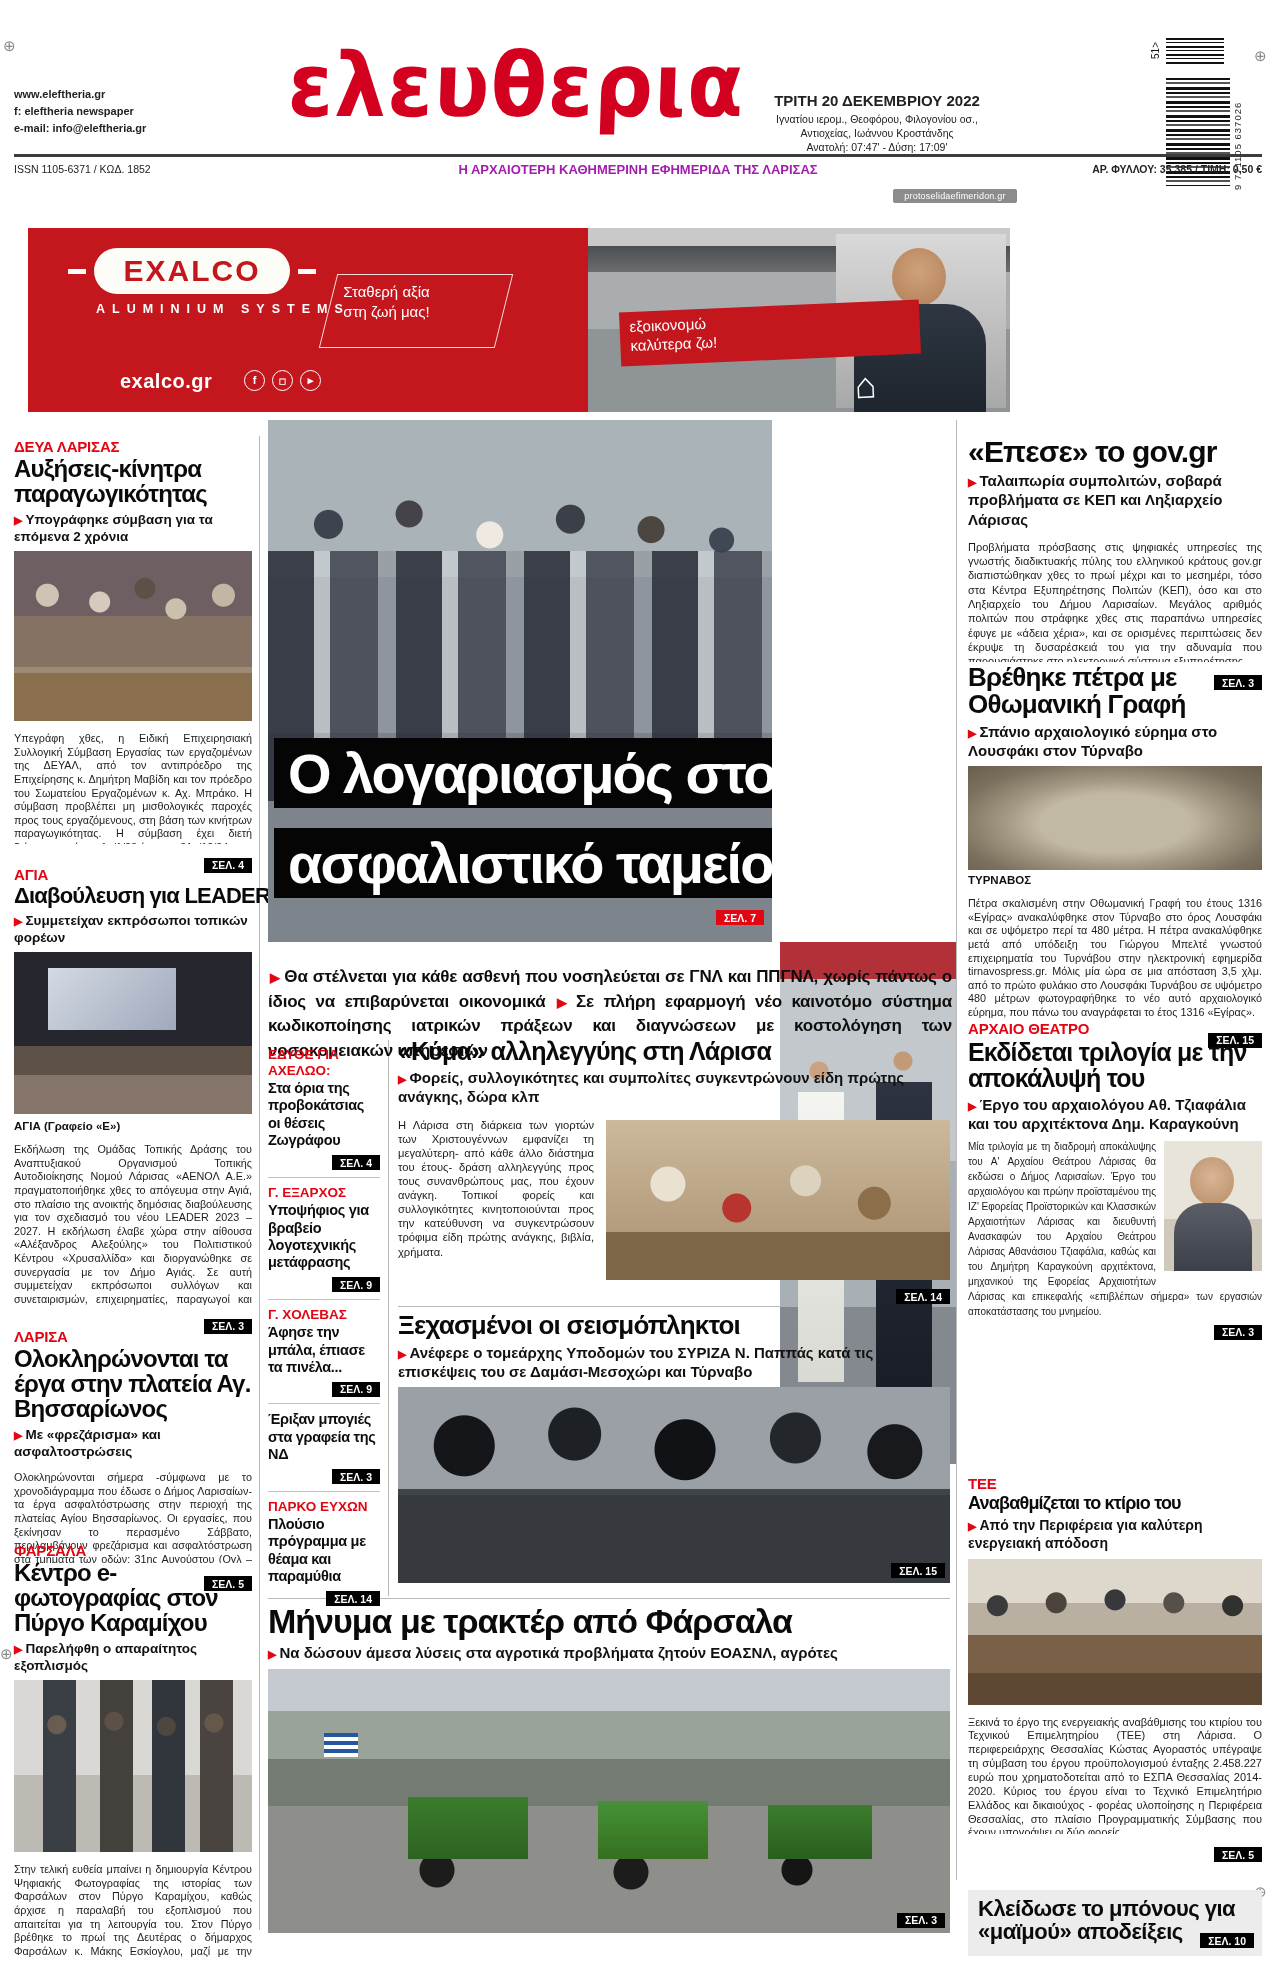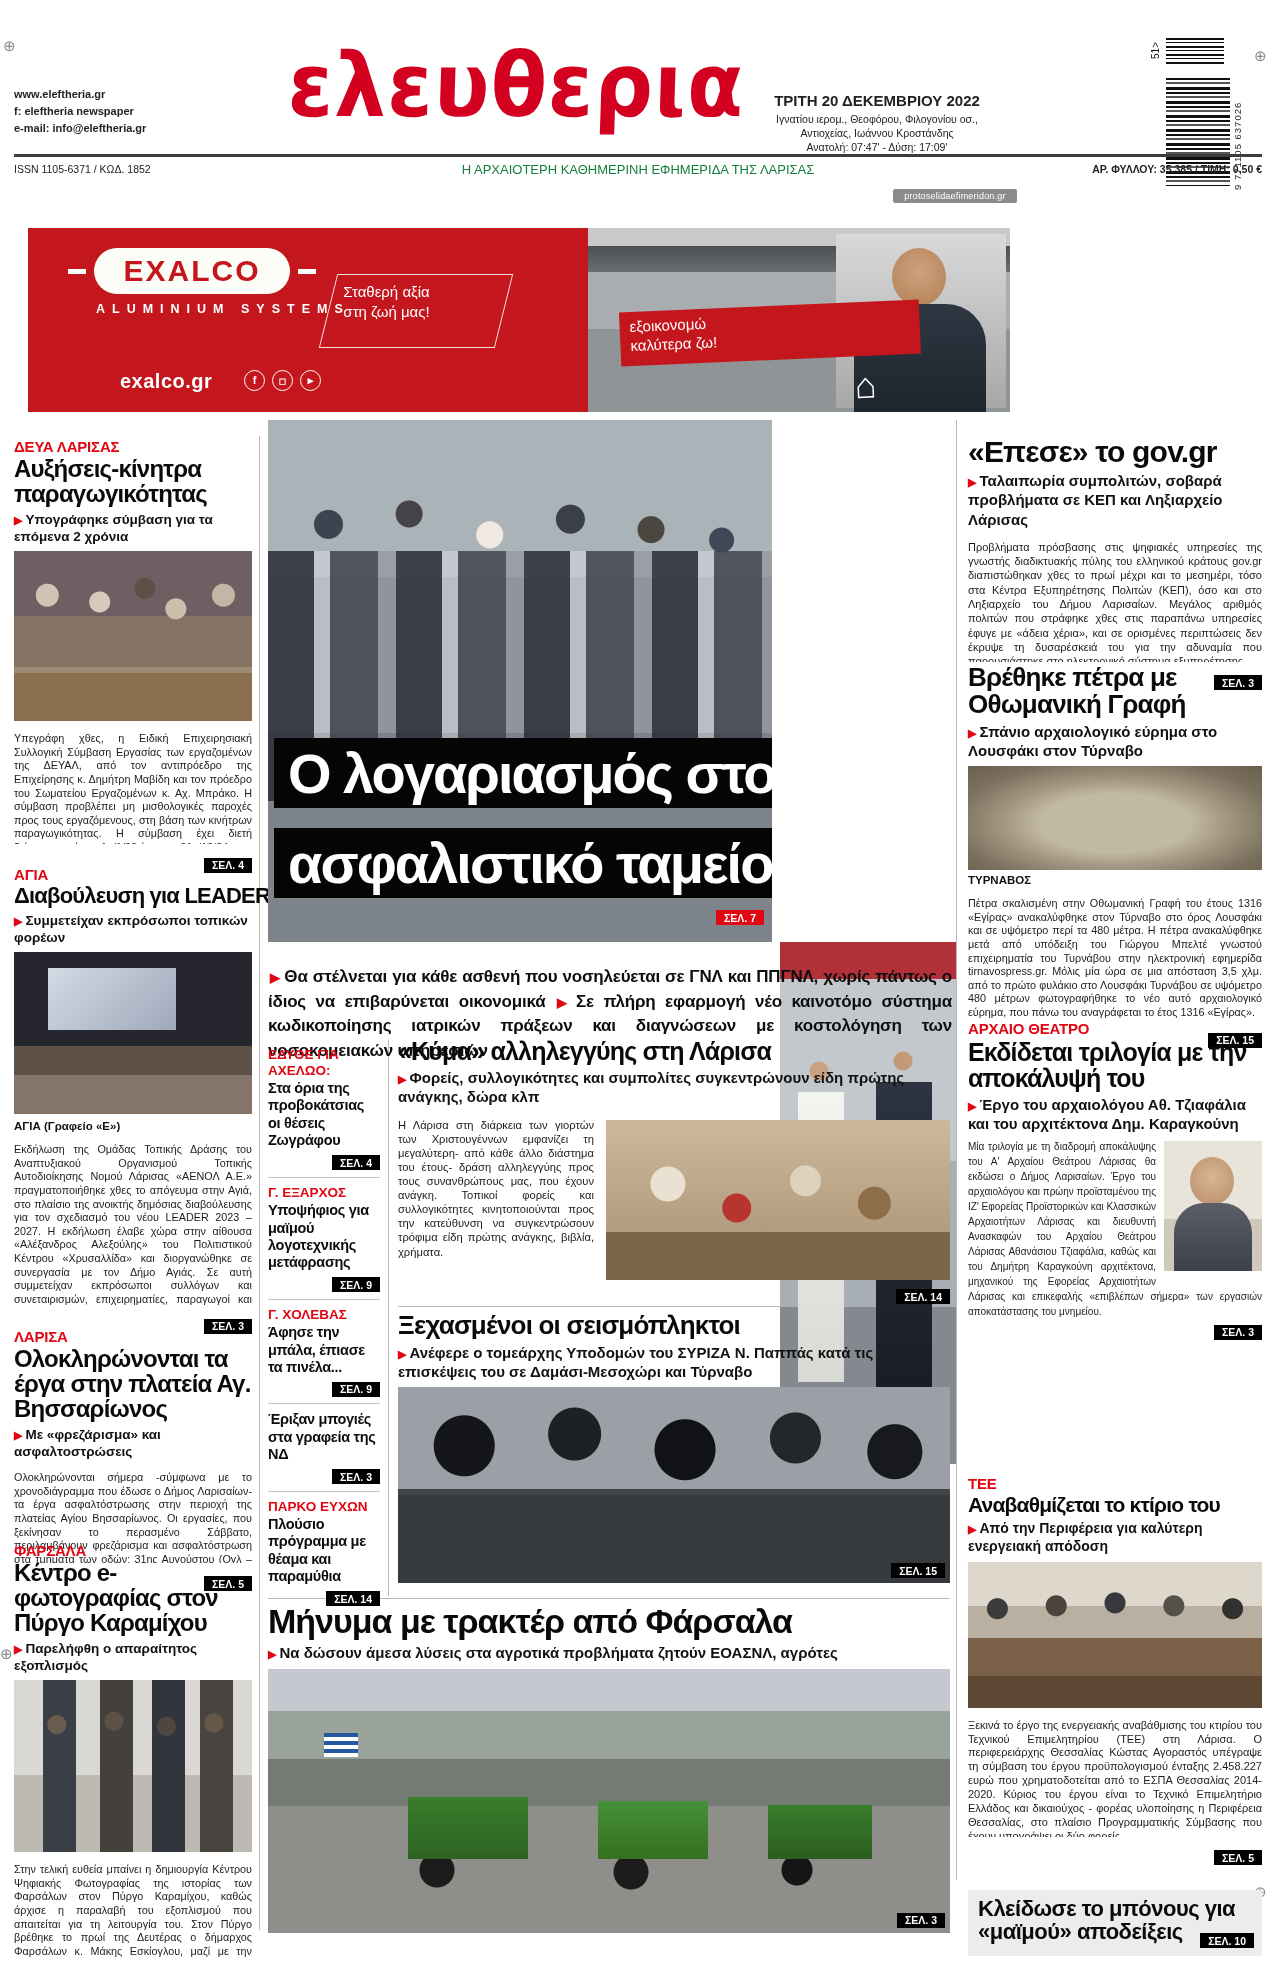--- a/index.html
+++ b/index.html
@@ -18,21 +18,21 @@
   #barcode{left:1150px;top:36px;width:100px;height:132px}
   #bc-small-label{position:absolute;left:0;top:6px;font-size:10px;writing-mode:vertical-rl;transform:rotate(180deg)}
   #bc-small{position:absolute;left:16px;top:2px;width:58px;height:26px;
             background:repeating-linear-gradient(180deg,#111 0 2px,#fff 2px 4px,#111 4px 5px,#fff 5px 8px)}
   #bc-big{position:absolute;left:16px;top:42px;width:64px;height:108px;
           background:repeating-linear-gradient(180deg,#111 0 2px,#fff 2px 4px,#555 4px 6px,#fff 6px 9px,#111 9px 12px,#fff 12px 14px)}
   #bc-num{position:absolute;left:82px;top:42px;height:112px;font-size:9.5px;letter-spacing:1px;
           writing-mode:vertical-rl;transform:rotate(180deg);color:#222}
   #mast-rule{left:14px;top:154px;width:1248px;height:3px;background:#3c3c3c}
   #issn{left:14px;top:163px;font-size:10.5px;color:#222}
-  #tagline{left:0;top:162px;width:1276px;text-align:center;font-size:13px;font-weight:normal;color:#15803d}
+  #tagline{left:0;top:162px;width:1276px;text-align:center;font-size:13px;font-weight:bold;color:#a21caf}
   #issue{right:14px;top:163px;font-size:10.5px;font-weight:bold;color:#222}
   #watermark{left:893px;top:189px;width:124px;background:#8c8c8c;color:#fff;font-size:9px;
              text-align:center;padding:2px 0;border-radius:2px;letter-spacing:.2px}
   
   #ad{left:28px;top:228px;width:982px;height:184px;background:#c4161d;overflow:hidden}
   #ad-photo{position:absolute;left:560px;top:0;right:0;bottom:0;
             background:linear-gradient(180deg,#c9c9c9 0 20%,#a9adb0 20% 55%,#8f9496 55% 100%)}
   #ad-photo::before{content:"";position:absolute;left:0;right:0;top:18px;height:26px;
             background:linear-gradient(180deg,#4c4f52,#6a6e71)}
   #ad-man{position:absolute;right:4px;top:6px;width:170px;height:174px;
@@ -198,21 +198,21 @@
   #r3 .hl{font-size:25px}
   #r3 .sub{font-size:15px}
   #r3 .body{font-size:10px;line-height:1.5;text-align:justify;max-height:306px}
   #r3-photo{float:right;width:98px;height:130px;margin:2px 0 6px 8px;
      background:linear-gradient(180deg,#e8e4da 0 60%,#cfc9bb 60% 100%)}
   #r3-photo::before{content:"";position:absolute;left:26px;top:16px;width:44px;height:48px;border-radius:50%;
      background:radial-gradient(circle at 50% 42%,#d9b596,#b78c66)}
   #r3-photo::after{content:"";position:absolute;left:10px;top:62px;width:78px;height:68px;border-radius:30px 30px 0 0;
      background:linear-gradient(#5b5e66,#3c4048)}
   #r4{left:968px;top:1475px}
-  #r4 .hl{font-size:21px;white-space:nowrap}
+  #r4 .hl{font-size:18px;white-space:nowrap}
   #r4 .sub{font-size:14px}
   #r4-photo{height:146px;margin:4px 0 6px;background:
      linear-gradient(180deg,#ded8cc 0 30%,#b9b0a2 30% 52%,#7a6047 52% 78%,#5e4833 78% 100%)}
   #r4-photo::before{content:"";position:absolute;inset:0;background:
      radial-gradient(circle at 10% 32%,#3b3b3b 0 10px,transparent 11px),
      radial-gradient(circle at 30% 30%,#4a443c 0 10px,transparent 11px),
      radial-gradient(circle at 50% 28%,#38383c 0 10px,transparent 11px),
      radial-gradient(circle at 70% 30%,#55504a 0 10px,transparent 11px),
      radial-gradient(circle at 90% 32%,#31312f 0 10px,transparent 11px)}
   #r4 .body{font-size:11px;max-height:118px}
@@ -328,21 +328,21 @@
   <p class="abs" id="deck"><span class="seg">Θα στέλνεται για κάθε ασθενή που νοσηλεύεται σε ΓΝΛ και ΠΠΓΝΛ, χωρίς πάντως ο ίδιος να επιβαρύνεται οικονομικά</span> <span class="seg">Σε πλήρη εφαρμογή νέο καινοτόμο σύστημα κωδικοποίησης ιατρικών πράξεων και διαγνώσεων με κοστολόγηση των νοσοκομειακών υπηρεσιών</span></p>
 
   <div class="abs" id="briefs">
     <div class="brief">
       <div class="blabel">ΕΔΥΘΕ ΓΙΑ ΑΧΕΛΩΟ:</div>
       <div class="btext">Στα όρια της προβοκάτσιας οι θέσεις Ζωγράφου</div>
       <div class="badgerow"><span class="badge">ΣΕΛ. 4</span></div>
     </div>
     <div class="brief">
       <div class="blabel">Γ. ΕΞΑΡΧΟΣ</div>
-      <div class="btext">Υποψήφιος για μαϊμού λογοτεχνικής μετάφρασης</div>
+      <div class="btext">Υποψήφιος για βραβείο λογοτεχνικής μετάφρασης</div>
       <div class="badgerow"><span class="badge">ΣΕΛ. 9</span></div>
     </div>
     <div class="brief">
       <div class="blabel">Γ. ΧΟΛΕΒΑΣ</div>
       <div class="btext">Άφησε την μπάλα, έπιασε τα πινέλα...</div>
       <div class="badgerow"><span class="badge">ΣΕΛ. 9</span></div>
     </div>
     <div class="brief">
       <div class="btext">Έριξαν μπογιές στα γραφεία της ΝΔ</div>
       <div class="badgerow"><span class="badge">ΣΕΛ. 3</span></div>

